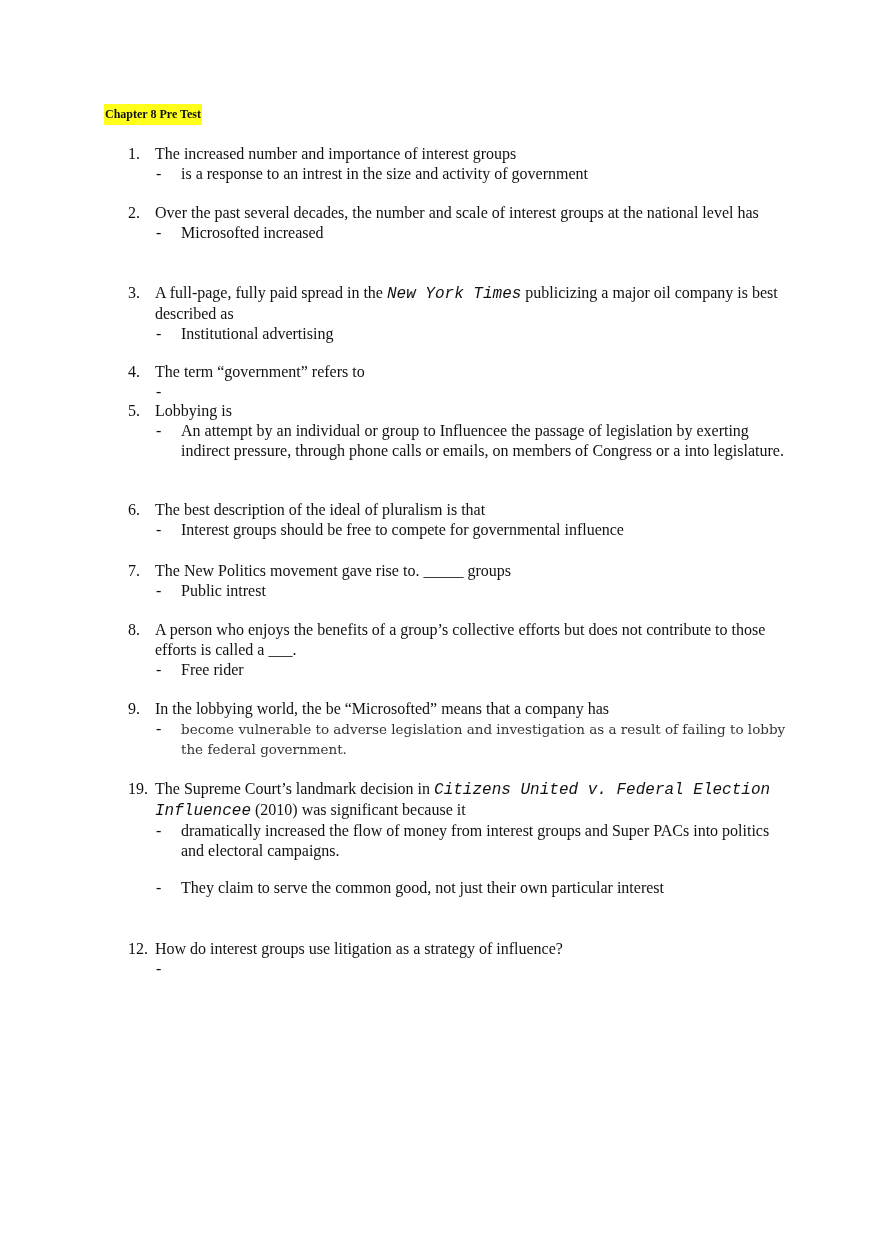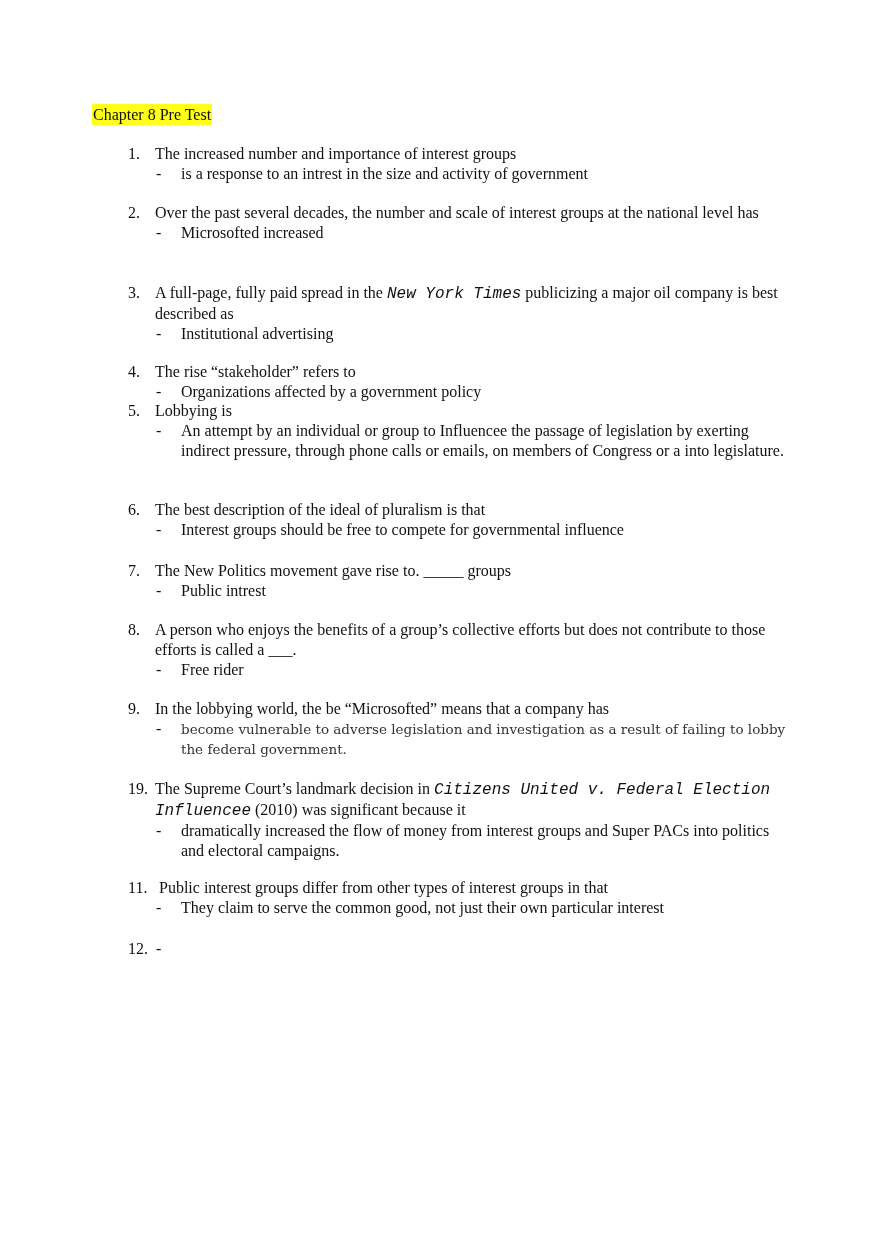--- a/index.html
+++ b/index.html
@@ -1,19 +1,19 @@
 <!DOCTYPE html>
 <html><head>
 <meta charset="utf-8">
 <style>
   html, body { margin: 0; padding: 0; background: #ffffff; }
   body { width: 880px; height: 1247px; position: relative; overflow: hidden;
          font-family: "Liberation Serif", "DejaVu Serif", serif; color: #111; }
   .page { position: absolute; left: 0; top: 0; width: 880px; height: 1247px; }
-  .title { position: absolute; left: 92px; top: 104px; font-size: 16px; font-weight: normal;
+  .title { position: absolute; left: 104px; top: 104px; font-size: 12px; font-weight: bold;
            background: #ffff1a; padding: 1px 1px; line-height: 19px; }
   .q { position: absolute; left: 104px; width: 690px; font-size: 16px; line-height: 20px; }
   .qline { position: relative; padding-left: 51px; }
   .num { position: absolute; left: 24px; top: 0; }
   .ans { position: relative; padding-left: 77px; }
   .dash { position: absolute; left: 52px; top: 0; }
   .ans.sans { font-family: "DejaVu Serif", serif; font-size: 13.5px; color: #333; line-height: 20px; }
   em { font-style: italic; font-family: Liberation Mono, monospace; }
 </style>
 </head>
@@ -32,22 +32,22 @@
     <div class="qline"><span class="num">2.</span><span>Over the past several decades, the number and scale of interest groups at the national level has</span></div>
     <div class="ans"><span class="dash">-</span><span>Microsofted increased</span></div>
   </div>
 
   <div class="q" style="top:283px;">
     <div class="qline"><span class="num">3.</span><span><span>A full-page, fully paid spread in the </span><em>New York Times</em><span> publicizing a major oil company is best described as</span></span></div>
     <div class="ans"><span class="dash">-</span><span>Institutional advertising</span></div>
   </div>
 
   <div class="q" style="top:362px;">
-    <div class="qline"><span class="num">4.</span><span>The rise “stakeholder” refers to</span></div>
-    <div class="ans"><span class="dash">-</span><span>Organizations affected by a government policy</span></div>
+    <div class="qline"><span class="num">4.</span><span>The term “government” refers to</span></div>
+    <div class="ans"><span class="dash">-</span></div>
   </div>
 
   <div class="q" style="top:401px;">
     <div class="qline"><span class="num">5.</span><span>Lobbying is</span></div>
     <div class="ans"><span class="dash">-</span><span>An attempt by an individual or group to Influencee the passage of legislation by exerting indirect pressure, through phone calls or emails, on members of Congress or a into legislature.</span></div>
   </div>
 
   <div class="q" style="top:500px;">
     <div class="qline"><span class="num">6.</span><span>The best description of the ideal of pluralism is that</span></div>
     <div class="ans"><span class="dash">-</span><span>Interest groups should be free to compete for governmental influence</span></div>
@@ -67,22 +67,21 @@
     <div class="qline"><span class="num">9.</span><span>In the lobbying world, the be “Microsofted” means that a company has</span></div>
     <div class="ans sans"><span class="dash" style="color:#111;font-family:'Liberation Serif',serif;font-size:16px;">-</span><span>become vulnerable to adverse legislation and investigation as a result of failing to lobby the federal government.</span></div>
   </div>
 
   <div class="q" style="top:779px;">
     <div class="qline"><span class="num">19.</span><span><span>The Supreme Court’s landmark decision in </span><em>Citizens United v. Federal Election Influencee</em><span> (2010) was significant because it</span></span></div>
     <div class="ans"><span class="dash">-</span><span>dramatically increased the flow of money from interest groups and Super PACs into politics and electoral campaigns.</span></div>
   </div>
 
   <div class="q" style="top:878px;">
-    <div class="qline" style="padding-left:55px;"><span class="num">11.</span><span>Public interest groups differ from other types of interest groups in that</span></div>
     <div class="ans"><span class="dash">-</span><span>They claim to serve the common good, not just their own particular interest</span></div>
   </div>
 
   <div class="q" style="top:939px;">
-    <div class="qline"><span class="num">12.</span></div>
+    <div class="qline"><span class="num">12.</span><span>How do interest groups use litigation as a strategy of influence?</span></div>
     <div class="ans"><span class="dash">-</span></div>
   </div>
 
 </div>
 
 </body></html>

